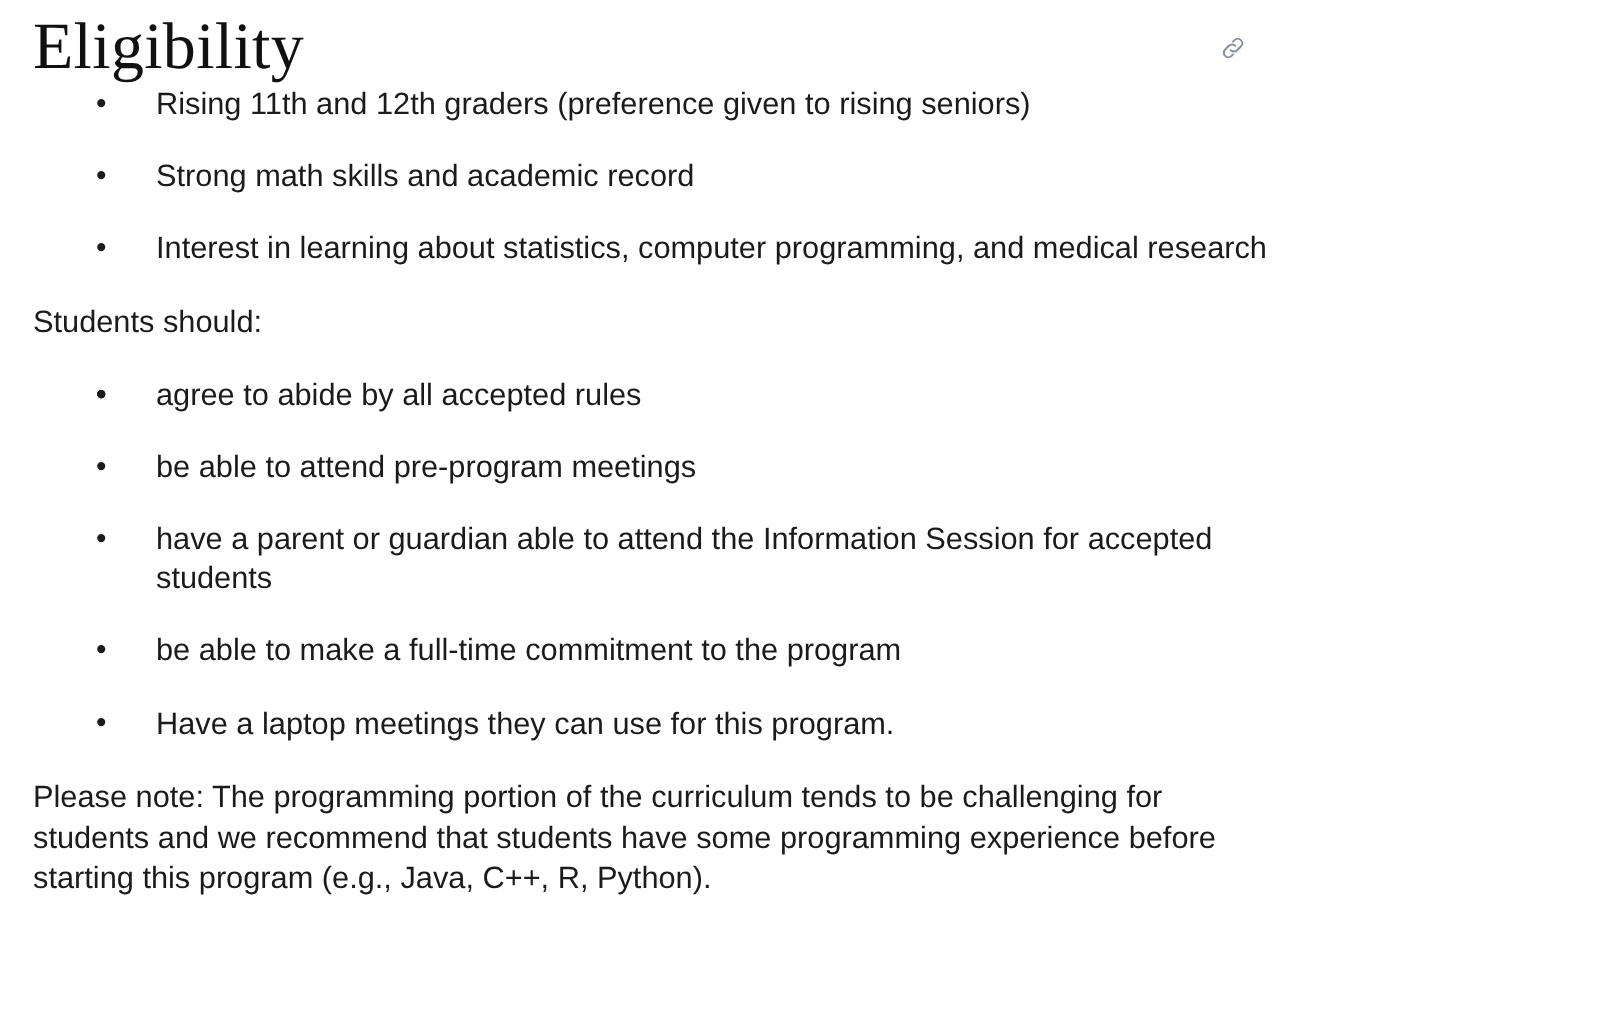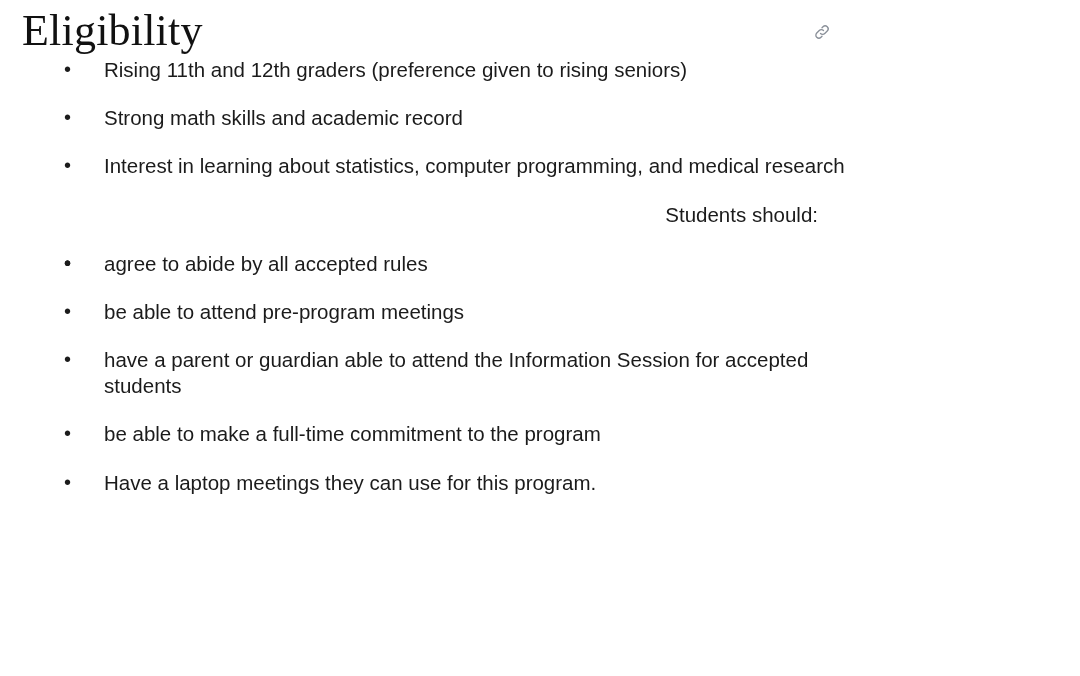--- a/index.html
+++ b/index.html
@@ -79,21 +79,20 @@
   p.body-text {
     font-size: 20.5px;
     line-height: 1.33;
     color: #1b1b1b;
     margin: 0;
     padding: 0 40px 0 22px;
   }
   p.intro-line {
     margin-top: 8px;
     margin-bottom: 0;
-    text-align: right;
   }
   p.note {
     margin-top: 22px;
   }
 </style>
 </head>
 <body>
 
 <div class="page">
 
@@ -146,14 +145,15 @@
     <li>
       <span class="bullet-dot">•</span>
       <span>be able to make a full-time commitment to the program</span>
     </li>
     <li>
       <span class="bullet-dot">•</span>
       <span>Have a laptop meetings they can use for this program.</span>
     </li>
   </ul>
 
+  <p class="body-text note">Please note: The programming portion of the curriculum tends to be challenging for students and we recommend that students have some programming experience before starting this program (e.g., Java, C++, R, Python).</p>
 
 </div>
 
 </body></html>

